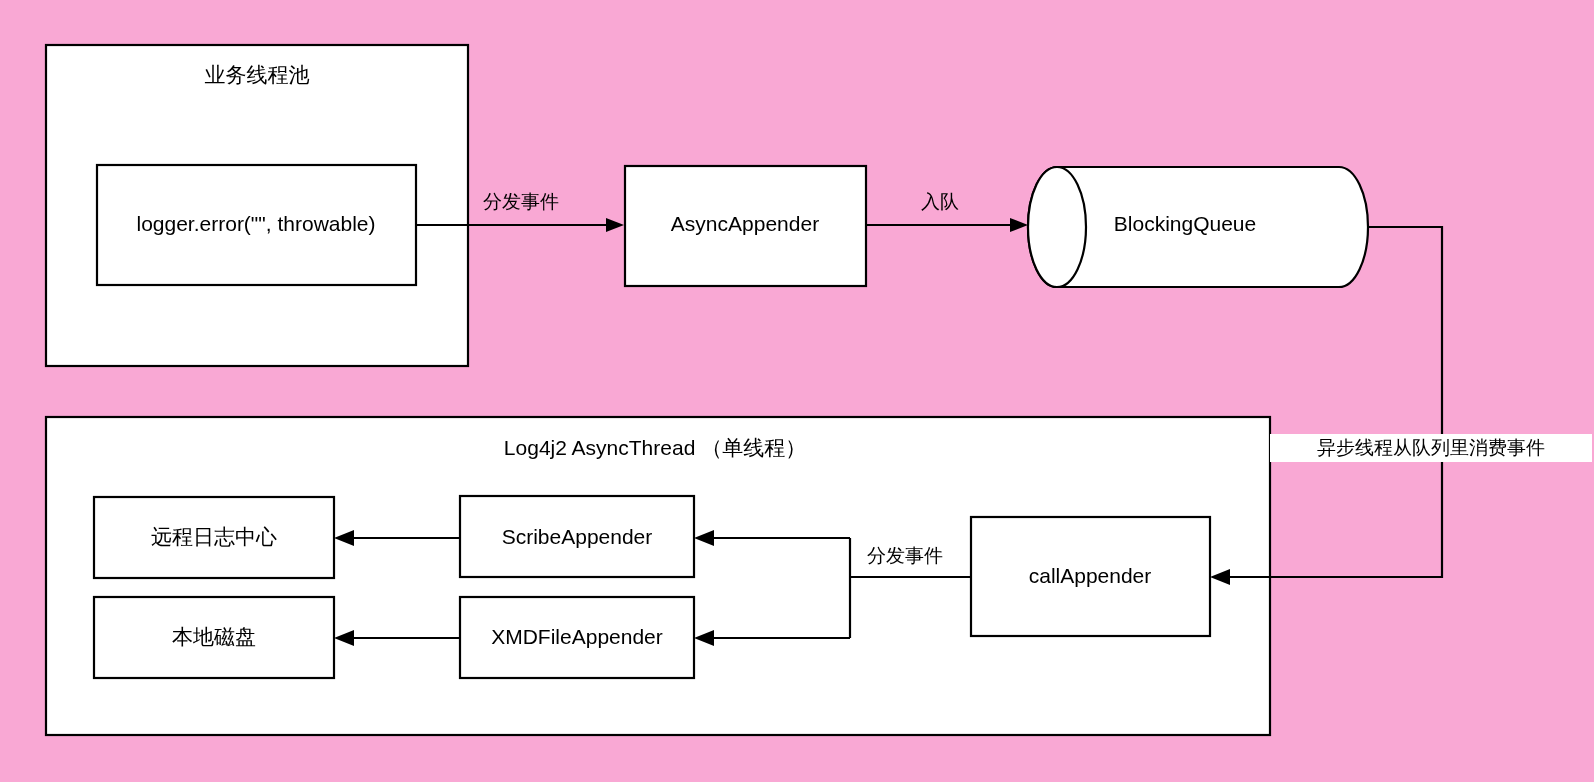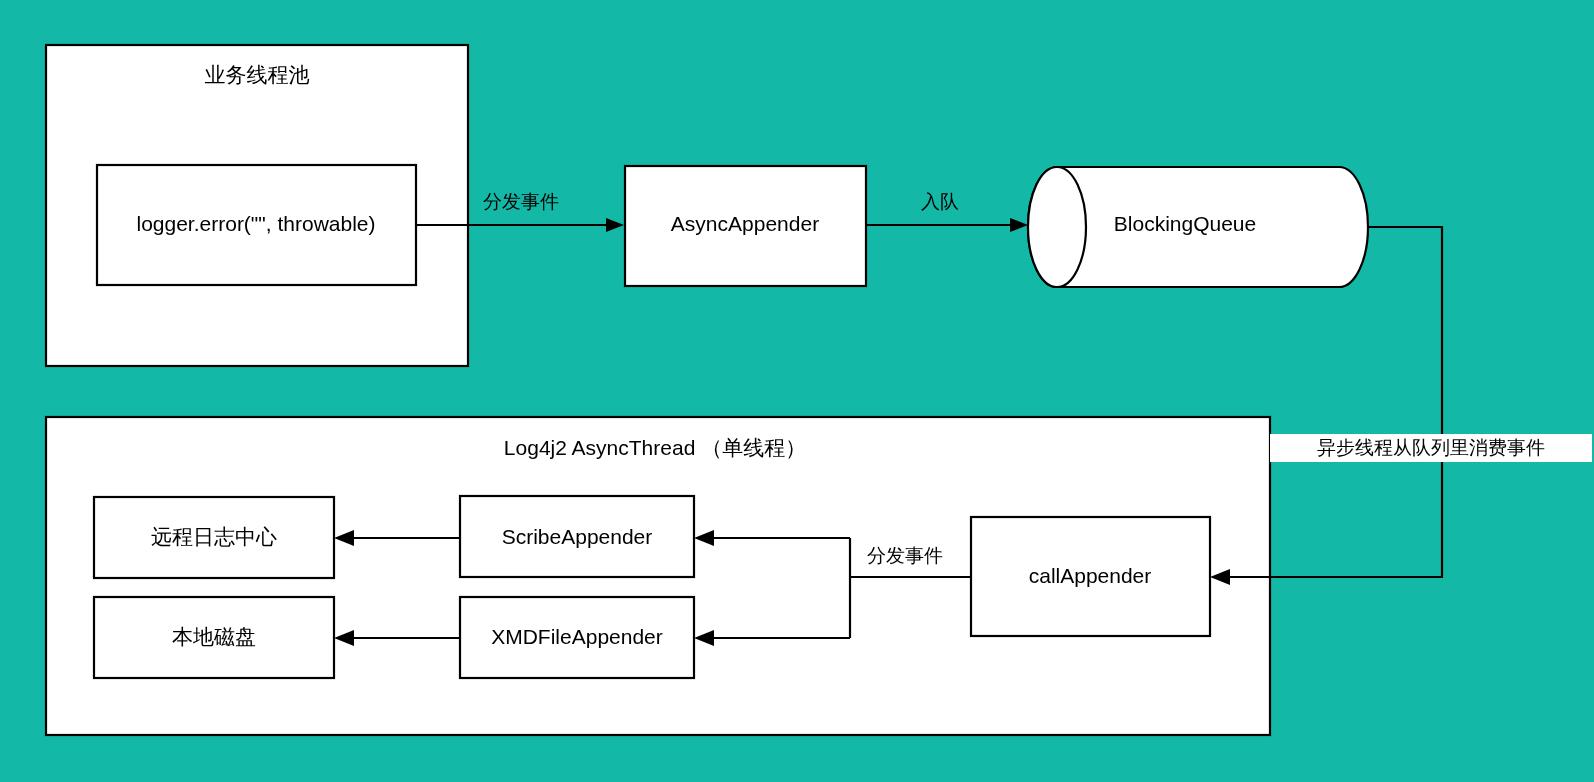--- a/index.html
+++ b/index.html
@@ -10,21 +10,21 @@
   body {
     width: 1594px;
     height: 782px;
     font-family: "Liberation Sans", "DejaVu Sans", sans-serif;
     overflow: hidden;
   }
   #canvas {
     position: relative;
     width: 1594px;
     height: 782px;
-    background: #14b8a6;
+    background: #f9a8d4;
   }
   svg#diagram {
     position: absolute;
     top: 0;
     left: 0;
     width: 1594px;
     height: 782px;
     display: block;
   }
   .shape {

